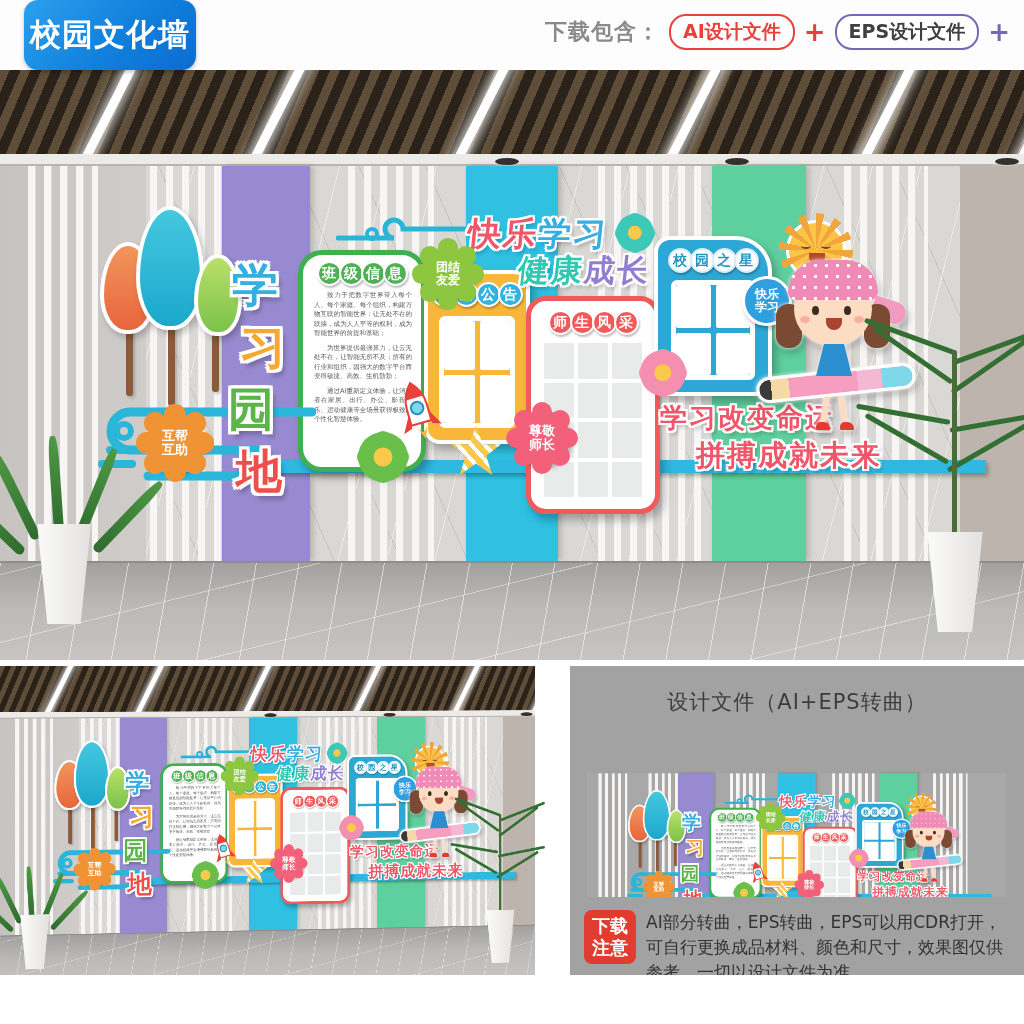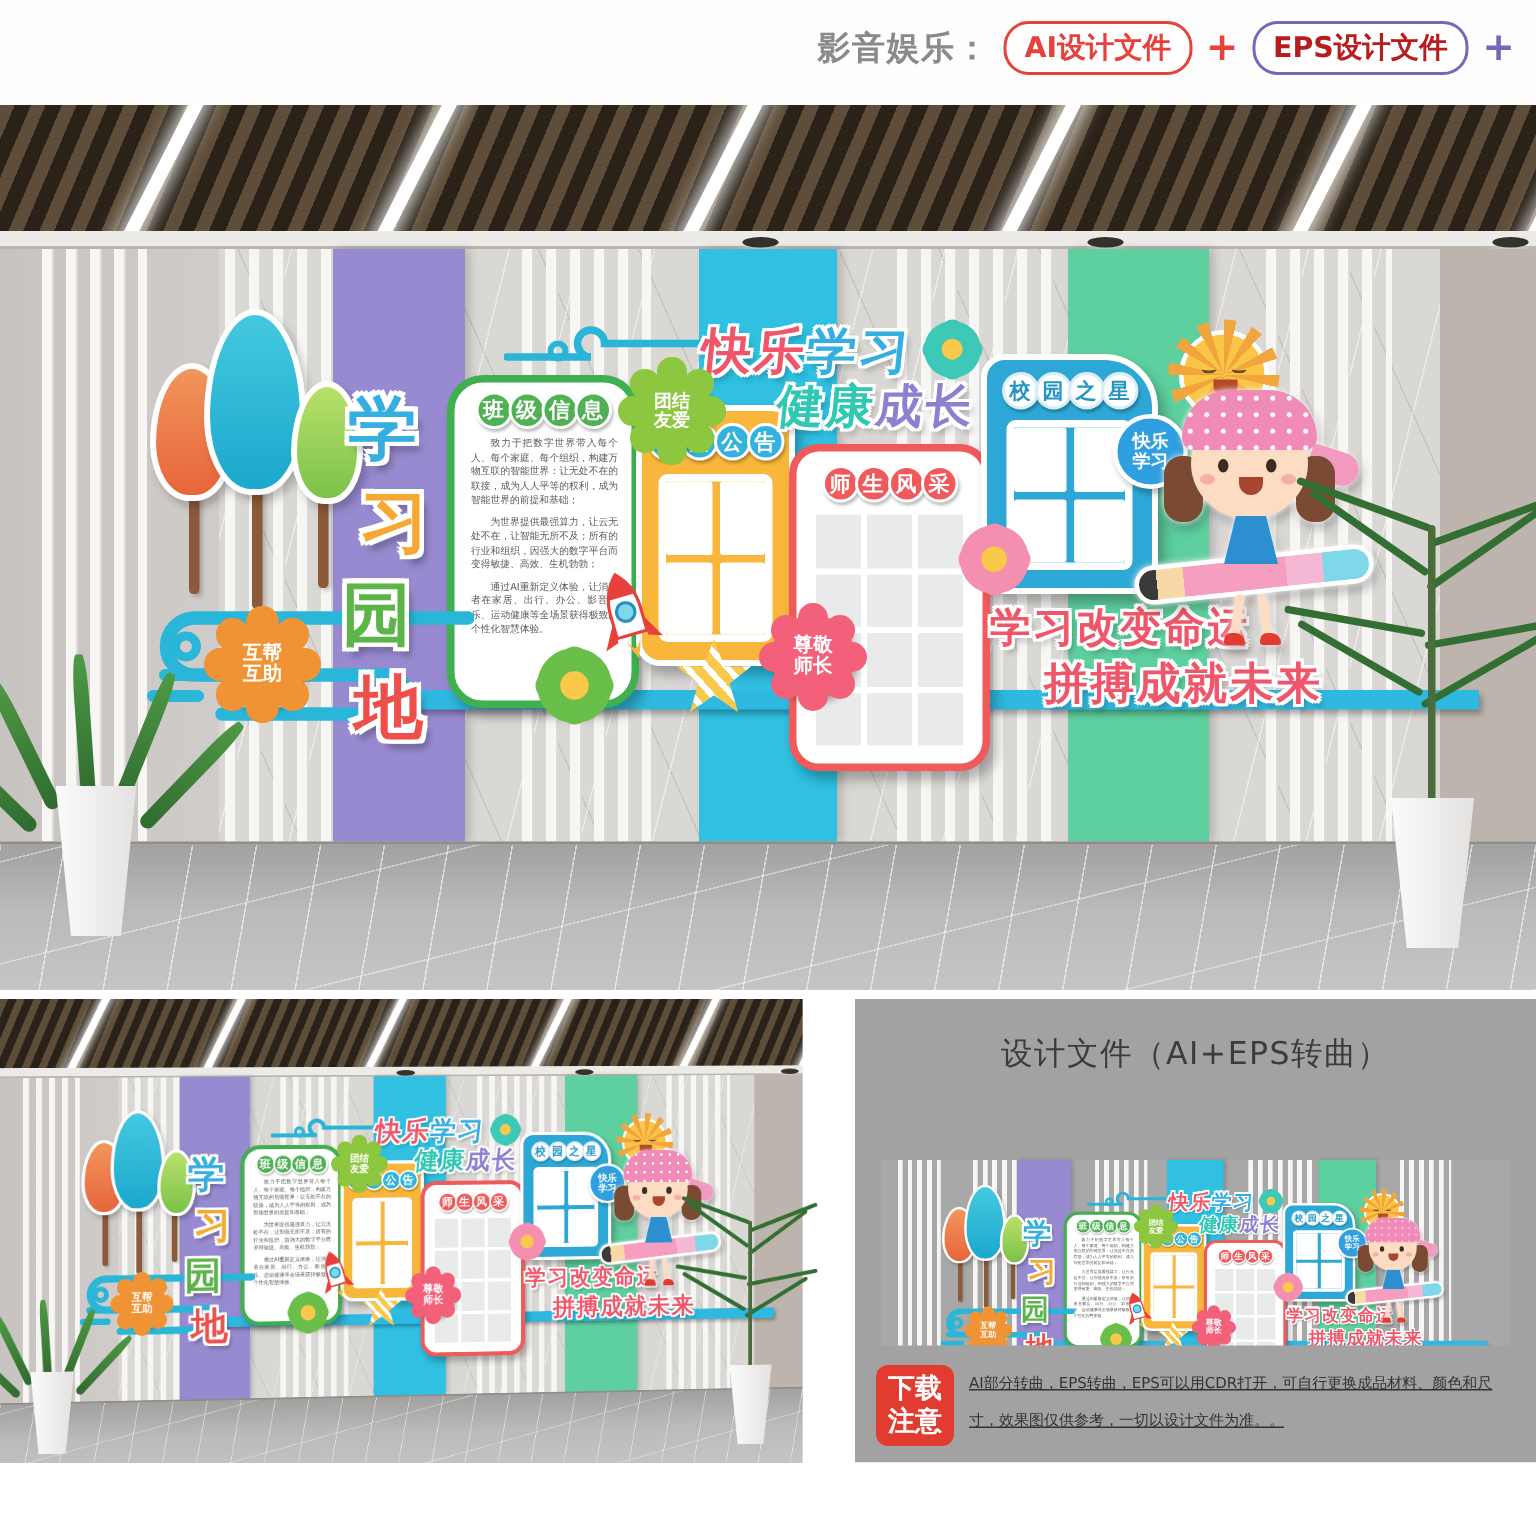--- a/index.html
+++ b/index.html
@@ -10,21 +10,21 @@
   
   #top-bar { position:absolute; left:0; top:0; width:1024px; height:70px; background:#fdfdfd; z-index:30; }
   #title-badge { position:absolute; left:24px; top:0; width:172px; height:70px; border-radius:14px;
     background:linear-gradient(135deg,#2ba0ee 0%,#1180dc 55%,#0b6cd2 100%);
     color:#fff; font-size:31px; font-weight:bold; display:flex; align-items:center; justify-content:center;
     letter-spacing:1px; box-shadow:0 2px 4px rgba(0,0,0,.25); }
   #download-row { position:absolute; right:14px; top:0; height:64px; display:flex; align-items:center; gap:9px; }
   .dl-label { color:#8a8a8a; font-size:22px; font-weight:bold; letter-spacing:1px; }
   .pill { border:2px solid; border-radius:17px; padding:3px 12px; font-size:19px; font-weight:bold; background:#fff; }
   .pill.r { color:#e8413c; border-color:#e8413c; }
-  .pill.p { color:#b91c1c; border-color:#7668b8; }
+  .pill.p { color:#404040; border-color:#7668b8; }
   .pill.t { color:#a08a62; border-color:#a08a62; }
   .plus { font-size:26px; font-weight:bold; }
   .plus.r { color:#e8413c; } .plus.p { color:#7668b8; }
 
   
   #main-render { position:absolute; left:0; top:70px; width:1024px; height:590px; overflow:hidden; background:#d8d6d3; }
   .ceiling { position:absolute; left:0; top:0; width:1024px; height:84px; overflow:hidden;
     background:#241d15; background-image:repeating-linear-gradient(113deg,#5e4d38 0 9px,#2a2218 9px 19px); }
   .clight { position:absolute; width:190px; height:9px; background:#fff; border-radius:4px;
     box-shadow:0 0 12px 4px rgba(255,255,255,.75); transform:rotate(-63deg); }
@@ -152,35 +152,36 @@
 
   
   #design-panel { position:absolute; left:570px; top:666px; width:454px; height:309px; background:#a2a2a2; }
   #design-title { position:absolute; left:0; top:22px; width:100%; text-align:center; font-size:21px; color:#3c3c3c; letter-spacing:1px; }
   #flat-preview { position:absolute; left:17px; top:68px; width:420px; height:163px; overflow:hidden; }
   .flat-scale { position:absolute; left:0; top:0; width:1024px; height:395px; transform:scale(.41); transform-origin:0 0; }
   .flat-scale .wall { background:#a8a8a8 !important; background-image:none !important; }
   #notice-row { position:absolute; left:14px; right:14px; top:244px; display:flex; gap:10px; align-items:flex-start; }
   #notice-badge { background:#e23b30; color:#fff; border-radius:8px; font-size:18px; font-weight:bold; line-height:22px;
     padding:5px 8px; text-align:center; flex:0 0 auto; }
-  #notice-text { font-size:10px; line-height:25px; color:#333;text-decoration:underline; }
+  #notice-text { font-size:17px; line-height:25px; color:#333; }
 
   
   #footer { position:absolute; left:0; top:975px; width:1024px; height:49px; background:#fff; }
   #watermark { position:absolute; left:10px; top:10px; color:#dcdcdc; font-weight:bold; font-size:23px;
     text-shadow:0 0 1px #c2c2c2,1px 1px 0 #eee; letter-spacing:2px; }
   #watermark .url { font-size:20px; letter-spacing:1px; }
   #id-badge { position:absolute; right:12px; top:9px; background:#a5a5a5; color:#fff; font-size:16px; padding:5px 12px; border-radius:3px; }
 </style>
 </head>
 <body>
 
 <div id="top-bar">
+  <div id="title-badge">校园文化墙</div>
   <div id="download-row">
-    <span class="dl-label">影音娱乐：</span>
+    <span class="dl-label">下载包含：</span>
     <span class="pill r">AI设计文件</span>
     <span class="plus r">+</span>
     <span class="pill p">EPS设计文件</span>
     <span class="plus p">+</span>
   </div>
 </div>
 
 <div id="main-render">
   <div class="ceiling">
     <span class="clight" style="left:20px;top:26px"></span>

